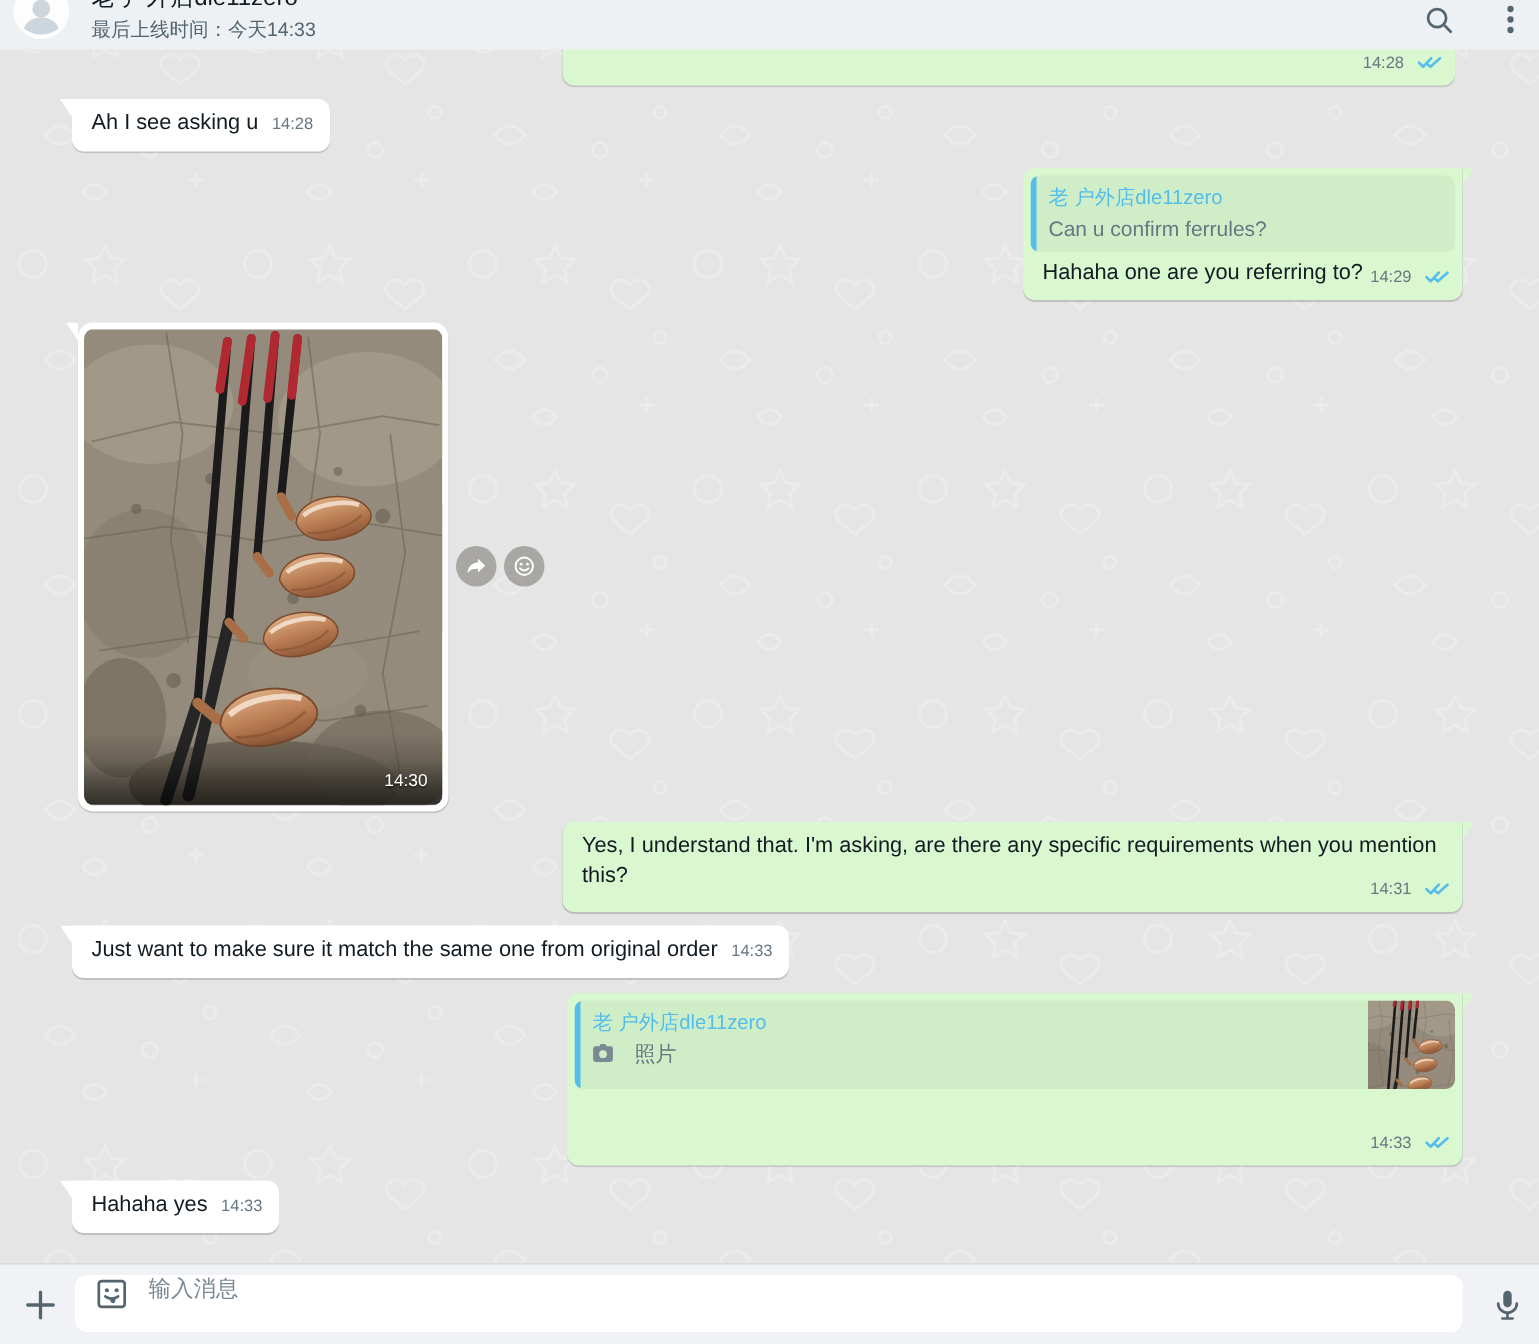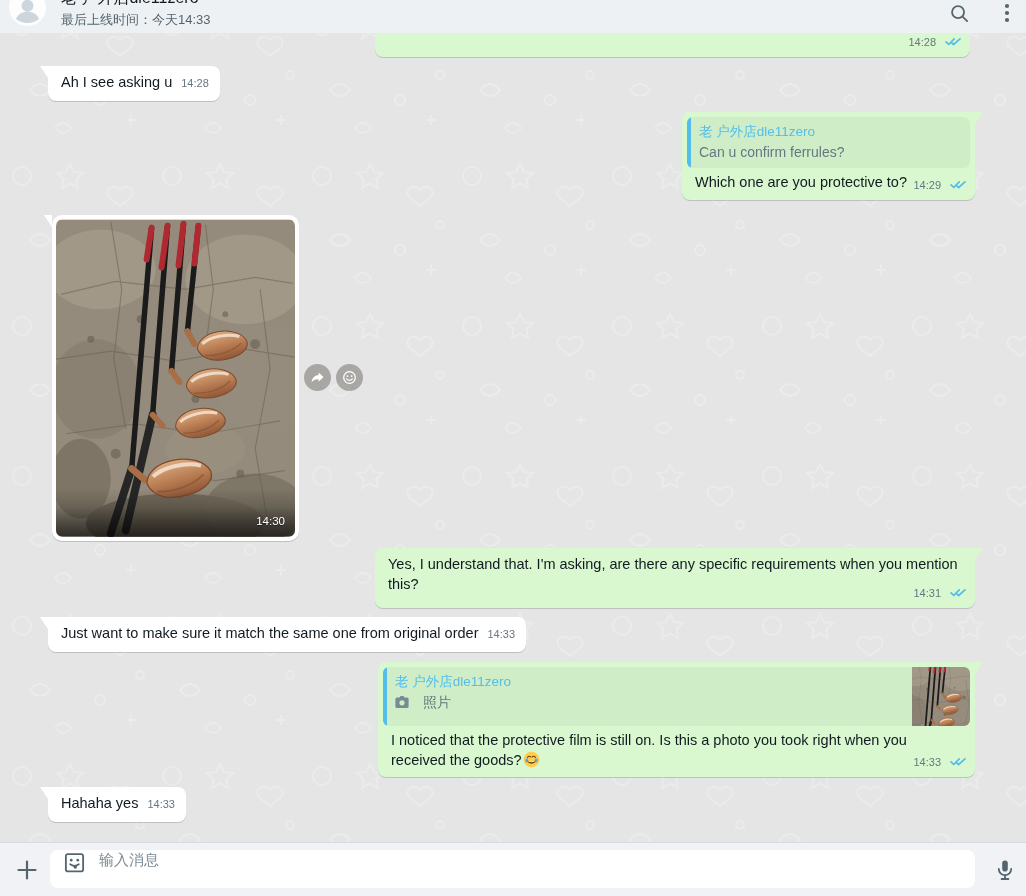--- a/index.html
+++ b/index.html
@@ -218,21 +218,21 @@
           <span class="t">14:28</span>
         </span>
     </div>
   </div>
 
   <div class="msg out tail-out m2">
     <div class="quote">
       <div class="quote-author">老 户外店dle11zero</div>
       <div class="quote-text">Can u confirm ferrules?</div>
     </div>
-    <div class="body-text">Which one are you protective to?</div>
+    <div class="body-text">Hahaha one are you referring to?</div>
     <div class="meta abs">
       <span class="t">14:29</span>
       <svg width="16" height="11" viewBox="0 0 16 11">
           <use href="#dblcheck"></use>
         </svg>
     </div>
   </div>
 
   <div class="msg in tail-in m3">
     <div class="photo" aria-label="Photo of four copper golf iron heads with black shafts and red grip tips lying on a concrete floor">
@@ -288,28 +288,20 @@
           <circle cx="7" cy="6.8" r="2.6" fill="#cfeec7"></circle>
         </svg>
         <span>照片</span>
       </div>
       <div class="quote-thumb">
         <svg width="58" height="59" viewBox="35 30 185 185" preserveAspectRatio="xMidYMid slice">
             <use href="#golf-art"></use>
           </svg>
       </div>
     </div>
-    <div class="body-text"><span>I noticed that the protective film is still on. Is this a photo you took right when you received the goods?</span><span style="display:inline-block;vertical-align:-3px;margin-left:1px;" aria-label="😂"><svg width="17" height="17" viewBox="0 0 36 36">
-        <circle cx="18" cy="18" r="16.5" fill="#ffcc4d"></circle>
-        <path fill="#5dadec" d="M5.5 17 c-2.5 4.5 .5 8 3.5 7 c3 -1 3 -5.5 0 -9 z"></path>
-        <path fill="#5dadec" d="M30.5 17 c2.5 4.5 -.5 8 -3.5 7 c-3 -1 -3 -5.5 0 -9 z"></path>
-        <path d="M9.5 13.5 q3.5 -4 7 -1 M19.5 12.5 q3.5 -3 7 1" stroke="#664500" stroke-width="2.2" fill="none" stroke-linecap="round"></path>
-        <path fill="#664500" d="M9 20 c2 9 16 9 18 0 c-6 3.5 -12 3.5 -18 0 z"></path>
-        <path fill="#ffffff" d="M11.5 20.8 c4.5 1.8 8.5 1.8 13 0 l-.6 2 c-4 1.4 -7.8 1.4 -11.8 0 z"></path>
-      </svg></span></div>
     <div class="meta abs">
       <span class="t">14:33</span>
       <svg width="16" height="11" viewBox="0 0 16 11">
           <use href="#dblcheck"></use>
         </svg>
     </div>
   </div>
 
   <div class="msg in tail-in m7">
     <div class="txtflex">

